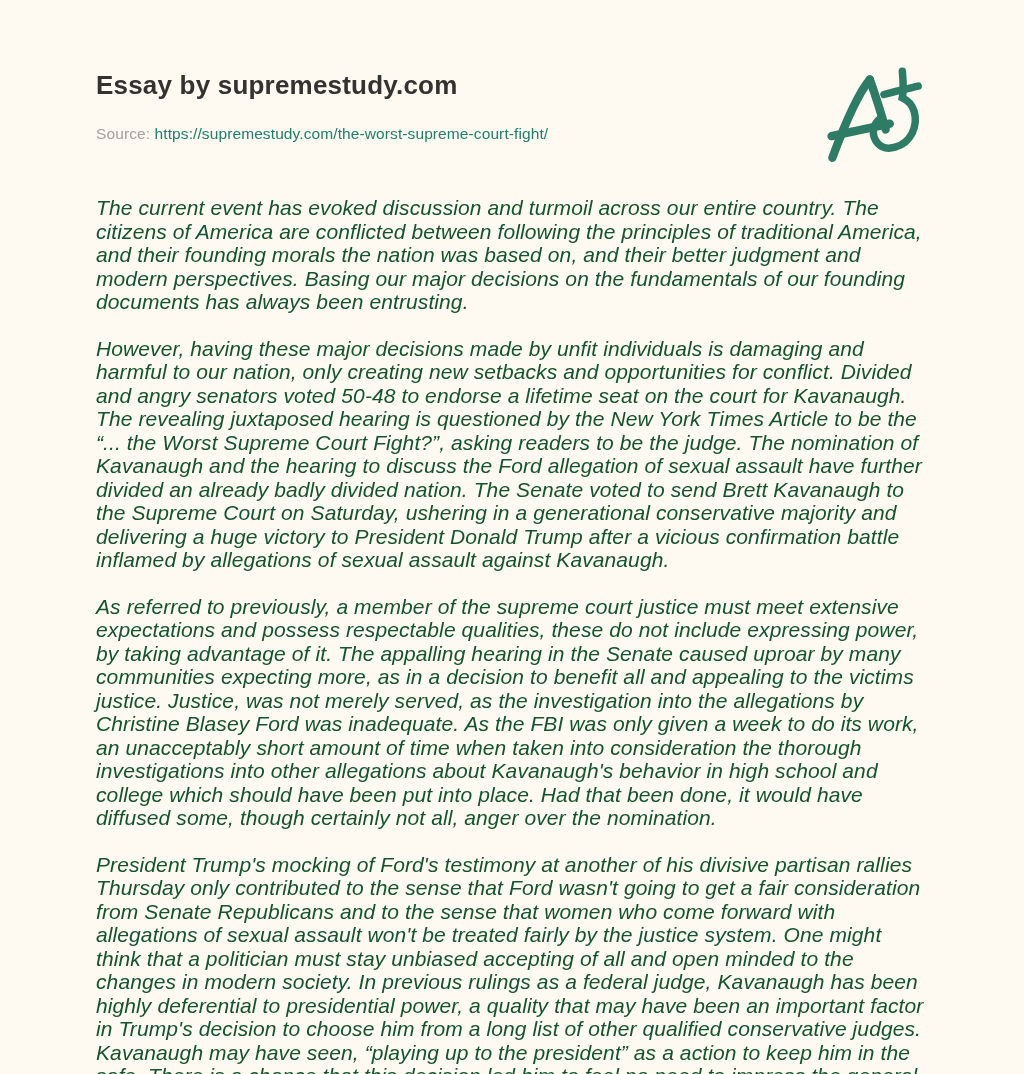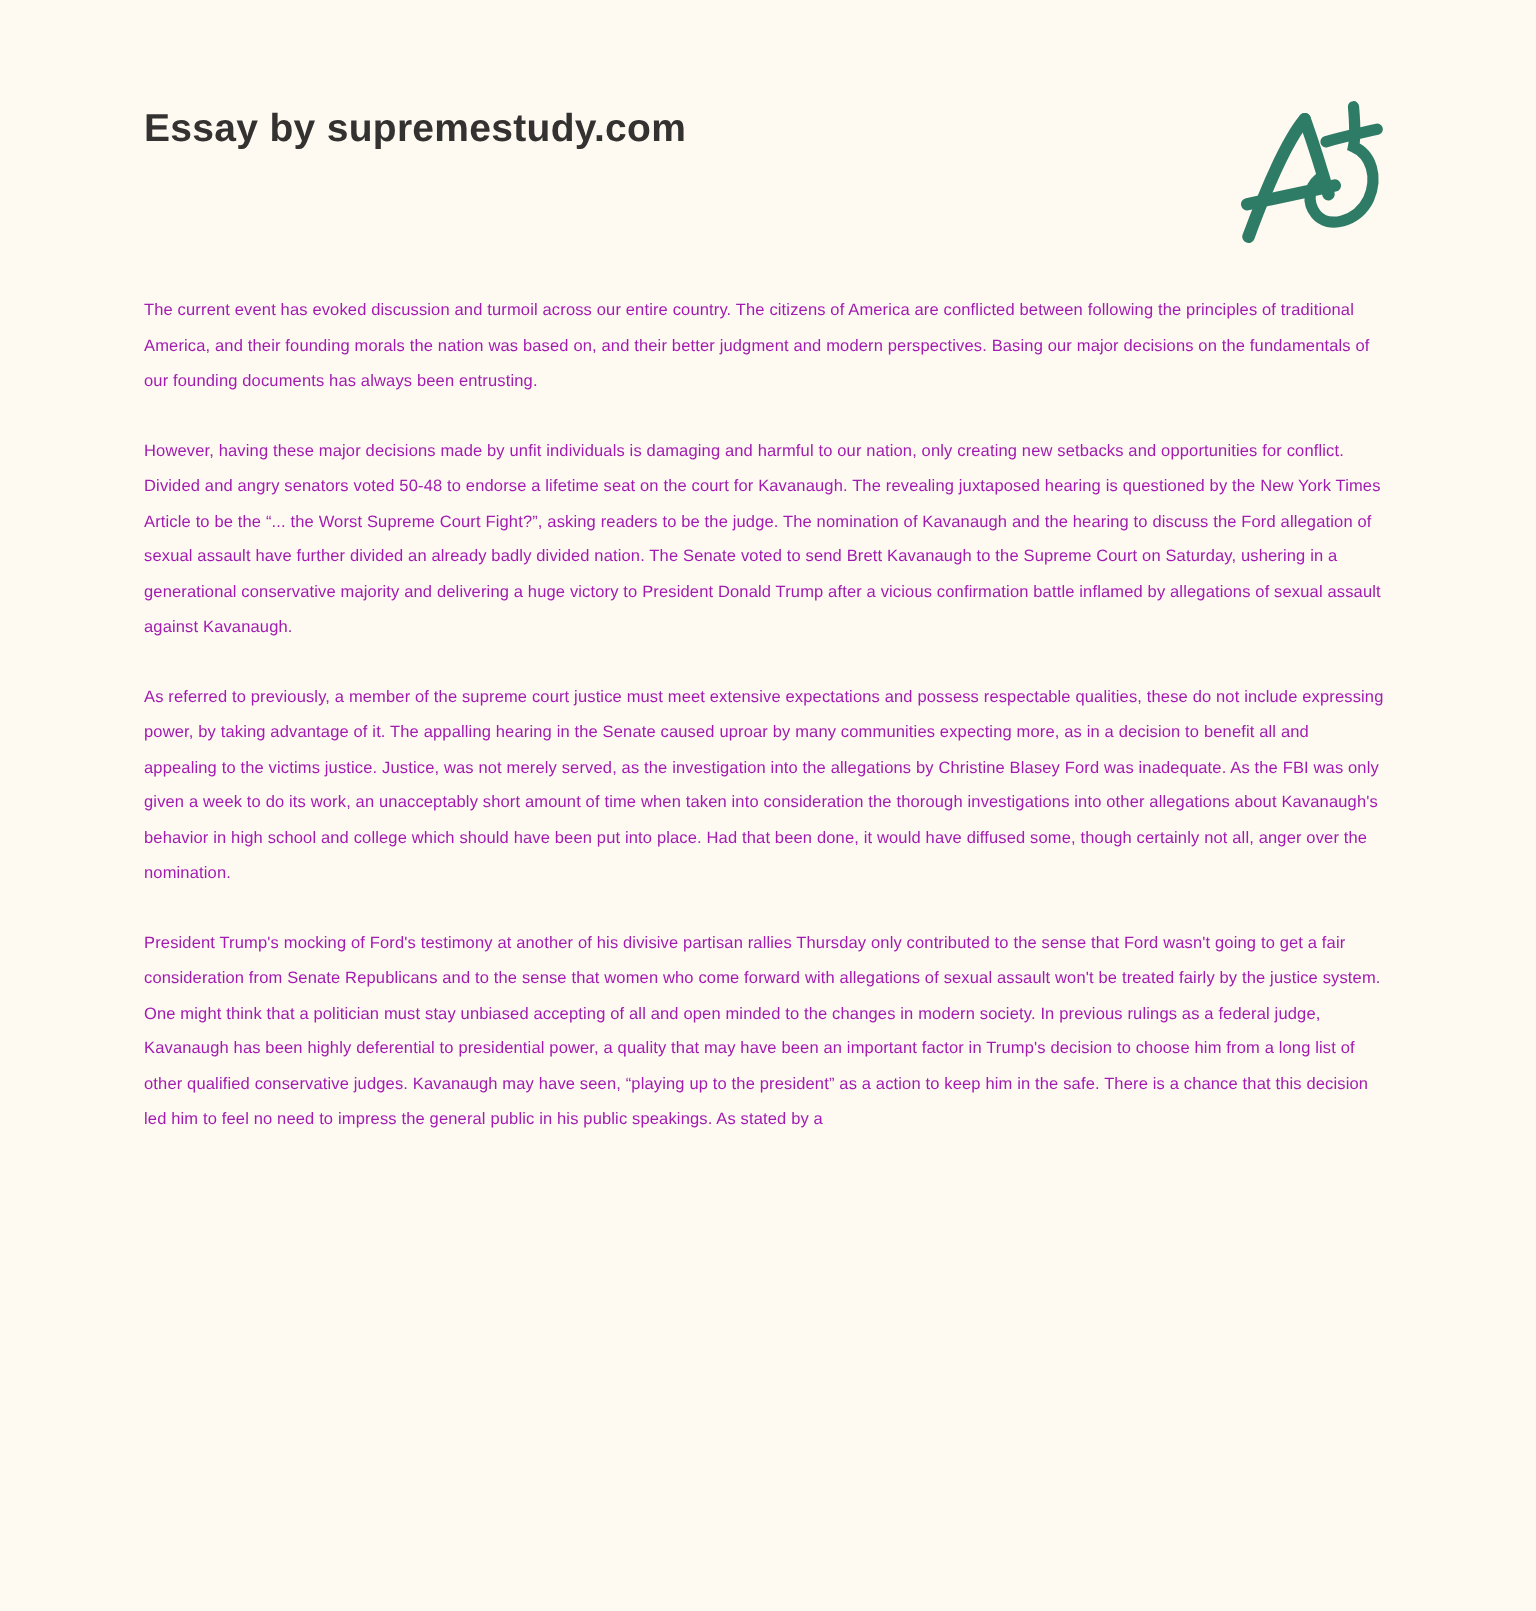--- a/index.html
+++ b/index.html
@@ -58,36 +58,41 @@
     font-size: 31px;
     font-weight: 600;
     color: #2b2a27;
     letter-spacing: 0.2px;
     margin: 112px 0 0 0;
   }
   .article-body {
     margin-top: 26px;
   }
   .article-body p {
-    font-size: 11px;
+    font-size: 21px;
     line-height: 23.5px;
-    color: #a21caf;
+    color: #14532d;
     letter-spacing: 0.1px;
     margin: 0 0 23px 0;
     max-width: 828px;
+    font-style: italic;
   }
 </style>
 </head>
 <body>
 
 <div class="page">
 
   <div class="header">
     <div class="header-left">
       <h1 class="essay-by">Essay by supremestudy.com</h1>
+      <div class="source-line">
+        <span class="source-label">Source:</span>
+        <a class="source-link" href="#">https://supremestudy.com/the-worst-supreme-court-fight/</a>
+      </div>
     </div>
 
     <div class="logo">
       <svg width="100" height="106" viewBox="0 0 120 122" fill="none" xmlns="http://www.w3.org/2000/svg">
 
         <path d="M10 110 C 24 72, 40 34, 55 16" stroke="#2e7c66" stroke-width="10" stroke-linecap="round" fill="none"></path>
         <path d="M55 16 C 62 36, 69 58, 74 76" stroke="#2e7c66" stroke-width="10" stroke-linecap="round" fill="none"></path>
 
         <path d="M9 84 C 32 79, 56 74, 79 69" stroke="#2e7c66" stroke-width="10" stroke-linecap="round" fill="none"></path>
 

